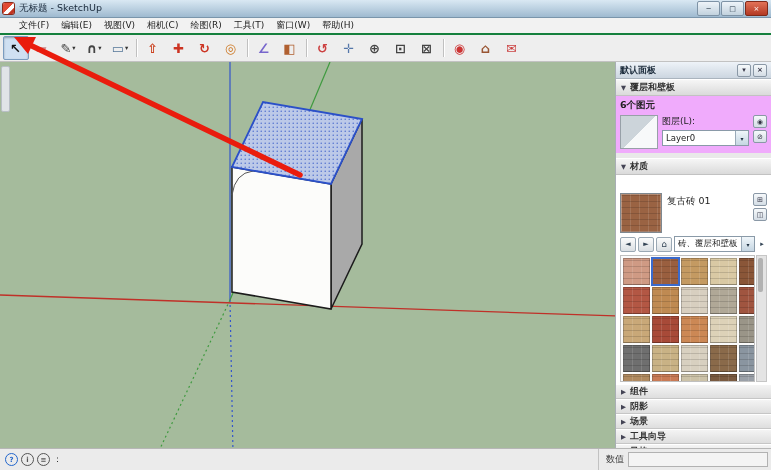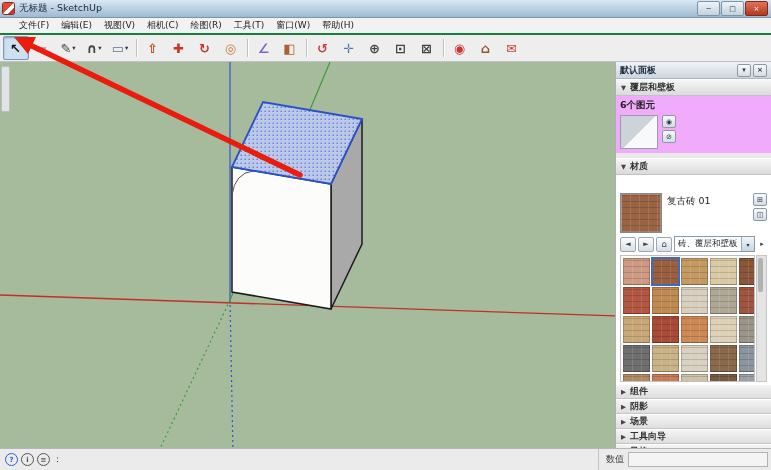--- a/index.html
+++ b/index.html
@@ -297,20 +297,27 @@
     </div>
 
     <div class="sec-header">
       <span class="sarrow">▼</span>
       <span>覆层和壁板</span>
     </div>
     <div class="entity-body">
       <div class="entity-count">6个图元</div>
       <div class="entity-row">
         <div class="face-thumb"></div>
+        <div class="layer-col">
+          <div class="layer-label">图层(L):</div>
+          <div class="selectbox">
+            <span class="selval">Layer0</span>
+            <span class="selcaret">▾</span>
+          </div>
+        </div>
         <div class="side-icons">
 
             <div class="mini-icon">
               <span>◉</span>
             </div>
 
             <div class="mini-icon">
               <span>⊘</span>
             </div>
           </div>

